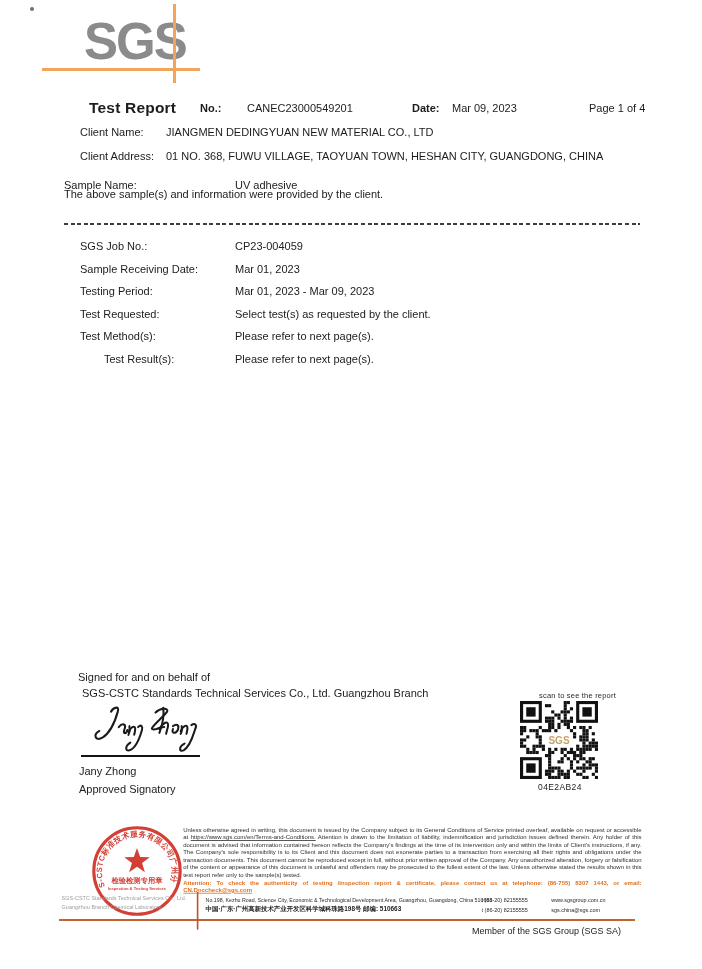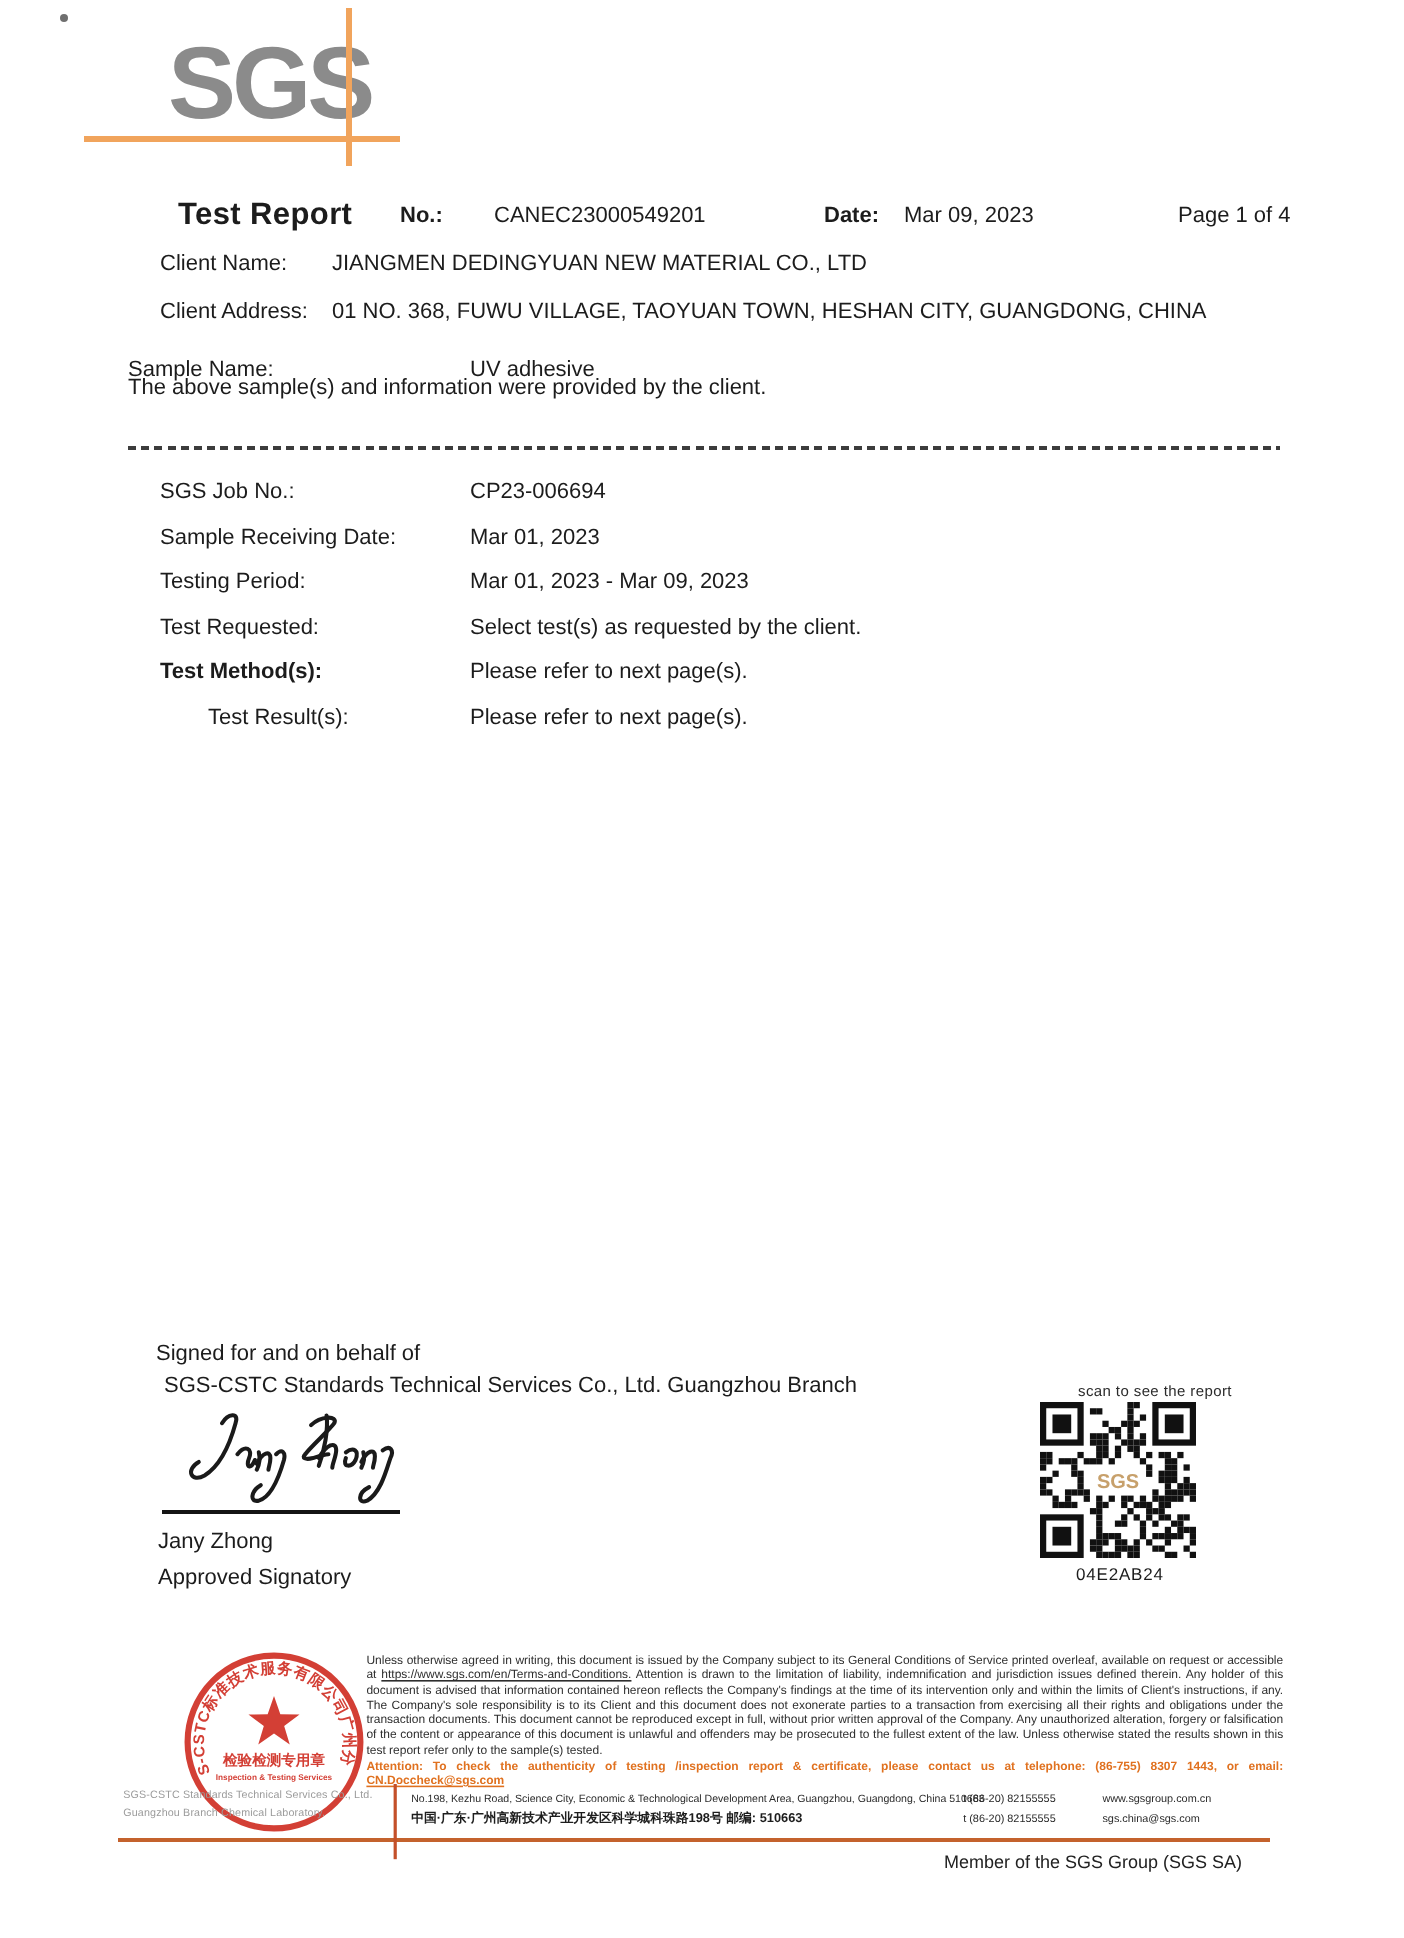--- a/index.html
+++ b/index.html
@@ -55,28 +55,28 @@
 <div class="abs t11" style="left:166px;top:126px;">JIANGMEN DEDINGYUAN NEW MATERIAL CO., LTD</div>
 <div class="abs t11" style="left:80px;top:150px;">Client Address:</div>
 <div class="abs t11" style="left:166px;top:150px;">01 NO. 368, FUWU VILLAGE, TAOYUAN TOWN, HESHAN CITY, GUANGDONG, CHINA</div>
 
 <div class="abs t11" style="left:64px;top:179px;">Sample Name:</div>
 <div class="abs t11" style="left:235px;top:179px;">UV adhesive</div>
 <div class="abs t11" style="left:64px;top:188px;">The above sample(s) and information were provided by the client.</div>
 <div class="abs dashes" style="left:64px;top:223px;width:576px;"></div>
 
 <div class="abs t11" style="left:80px;top:240px;">SGS Job No.:</div>
-<div class="abs t11" style="left:235px;top:240px;">CP23-006694</div>
+<div class="abs t11" style="left:235px;top:240px;">CP23-004059</div>
 <div class="abs t11" style="left:80px;top:263px;">Sample Receiving Date:</div>
 <div class="abs t11" style="left:235px;top:263px;">Mar 01, 2023</div>
 <div class="abs t11" style="left:80px;top:285px;">Testing Period:</div>
 <div class="abs t11" style="left:235px;top:285px;">Mar 01, 2023 - Mar 09, 2023</div>
 <div class="abs t11" style="left:80px;top:308px;">Test Requested:</div>
 <div class="abs t11" style="left:235px;top:308px;text-align:right;">Select test(s) as requested by the client.</div>
-<div class="abs t11" style="left:80px;top:330px;font-weight:bold;">Test Method(s):</div>
+<div class="abs t11" style="left:80px;top:330px;">Test Method(s):</div>
 <div class="abs t11" style="left:235px;top:330px;">Please refer to next page(s).</div>
 <div class="abs t11" style="left:80px;top:353px;margin-left:24px;">Test Result(s):</div>
 <div class="abs t11" style="left:235px;top:353px;">Please refer to next page(s).</div>
 
 <div class="abs t11" style="left:78px;top:671px;">Signed for and on behalf of</div>
 <div class="abs t11" style="left:82px;top:687px;">SGS-CSTC Standards Technical Services Co., Ltd. Guangzhou Branch</div>
 <svg class="abs" style="left:76px;top:700px;" width="130" height="60" viewBox="0 0 130 62">
   <g fill="none" stroke="#1a1a1a" stroke-width="2.1" stroke-linecap="round" stroke-linejoin="round">
     <path d="M34,12 C37,7 43,6 41,12 C38,23 33,34 25,39 C18,43 15,36 22,32"></path>
     <path d="M42,28 C46,23 50,25 48,30 C46,35 49,36 51,31"></path>

